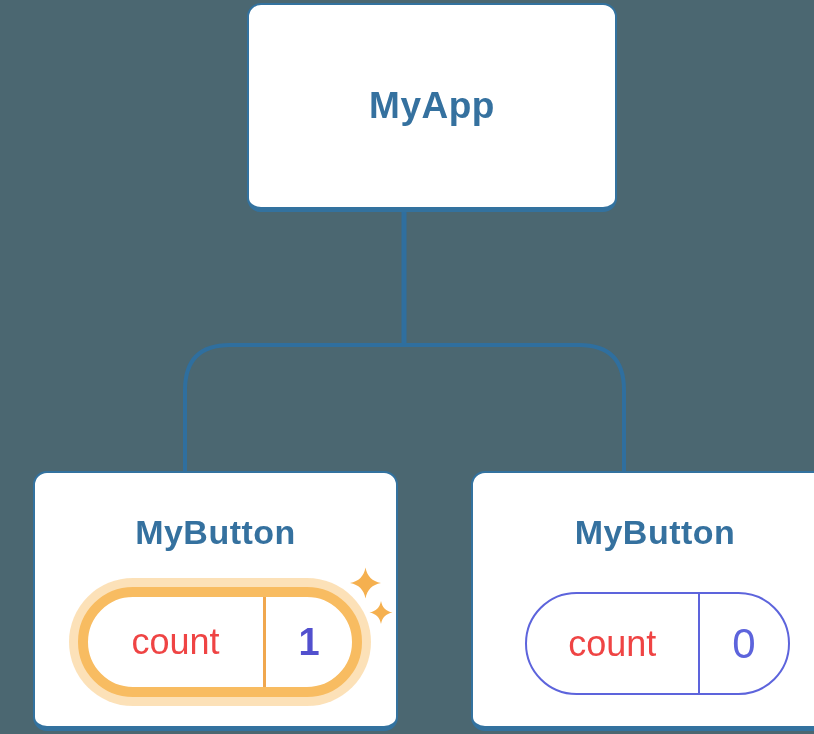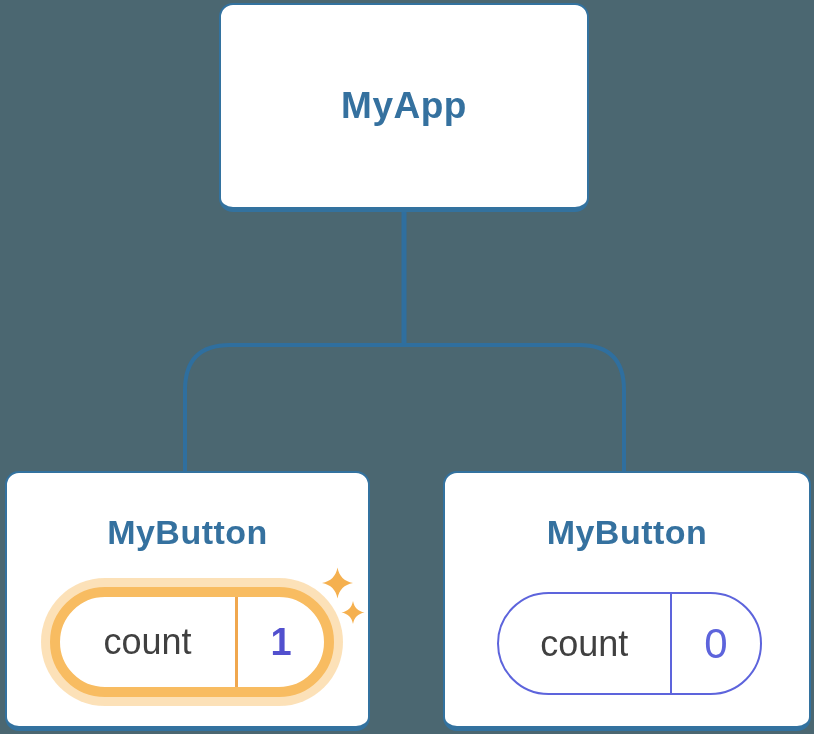--- a/index.html
+++ b/index.html
@@ -23,20 +23,21 @@
     height: 734px;
     pointer-events: none;
   }
   .card {
     position: absolute;
     background: #FFFFFF;
     border: 2px solid #33729F;
     border-bottom-width: 5px;
     border-radius: 14px;
     box-sizing: border-box;
+    margin-left: 28px;
   }
   .card-root {
     left: 219px;
     top: 3px;
     width: 370px;
     height: 209px;
     display: flex;
     align-items: center;
     justify-content: center;
   }
@@ -88,21 +89,21 @@
     top: 119px;
     width: 265px;
     height: 103px;
     border: 2.5px solid #5D64DC;
   }
   .pill-seg-label {
     flex: 1 1 auto;
     display: flex;
     align-items: center;
     justify-content: center;
-    color: #404040;
+    color: #ef4444;
     font-size: 36px;
   }
   .pill-divider {
     flex: 0 0 auto;
     align-self: stretch;
   }
   .pill-divider-orange {
     width: 3px;
     background: #F0A74E;
   }

